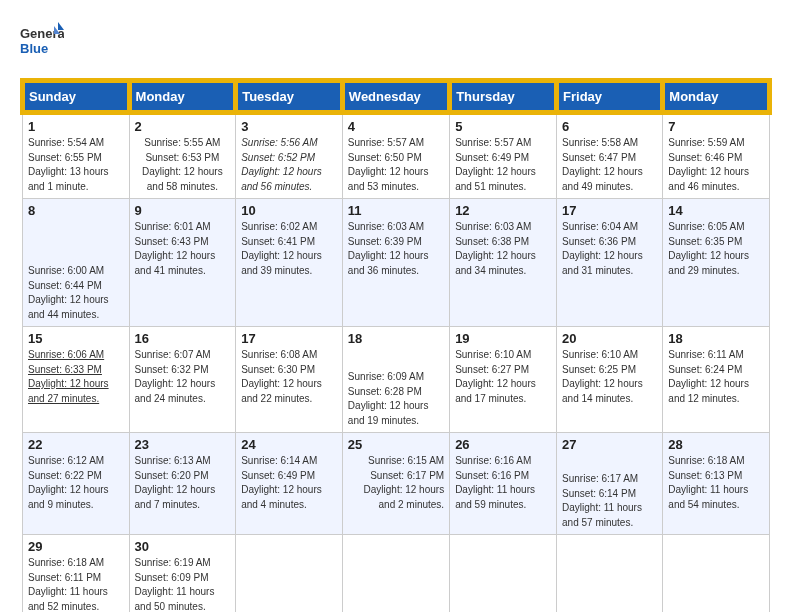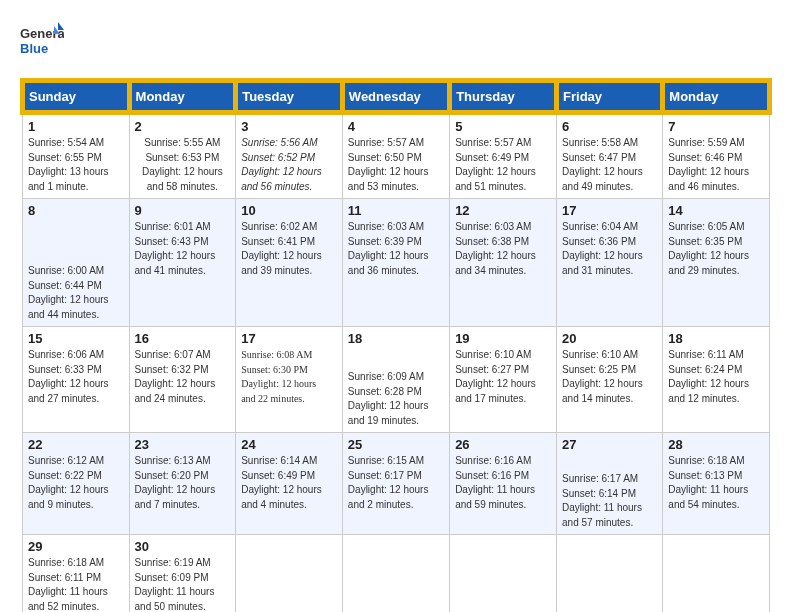--- a/index.html
+++ b/index.html
@@ -206,35 +206,35 @@
           <span class="day-num">14</span>
           <div class="day-info" style="white-space: pre-line;">Sunrise: 6:05 AM
 Sunset: 6:35 PM
 Daylight: 12 hours
 and 29 minutes.</div>
         </td>
       </tr>
       <tr>
         <td>
           <span class="day-num">15</span>
-          <div class="day-info" style="white-space: pre-line;">Sunrise: 6:06 AM
+          <div class="day-info" style="white-space: pre-line; text-decoration: underline;">Sunrise: 6:06 AM
 Sunset: 6:33 PM
 Daylight: 12 hours
 and 27 minutes.</div>
         </td>
         <td>
           <span class="day-num">16</span>
           <div class="day-info" style="white-space: pre-line;">Sunrise: 6:07 AM
 Sunset: 6:32 PM
 Daylight: 12 hours
 and 24 minutes.</div>
         </td>
         <td>
           <span class="day-num">17</span>
-          <div class="day-info" style="white-space: pre-line; font-family: Liberation Serif, serif;">Sunrise: 6:08 AM
+          <div class="day-info" style="white-space: pre-line;">Sunrise: 6:08 AM
 Sunset: 6:30 PM
 Daylight: 12 hours
 and 22 minutes.</div>
         </td>
         <td>
           <span class="day-num">18</span>
           <div class="day-info" style="white-space: pre-line; margin-top: 24px;">Sunrise: 6:09 AM
 Sunset: 6:28 PM
 Daylight: 12 hours
 and 19 minutes.</div>
@@ -278,21 +278,21 @@
         </td>
         <td>
           <span class="day-num">24</span>
           <div class="day-info" style="white-space: pre-line;">Sunrise: 6:14 AM
 Sunset: 6:49 PM
 Daylight: 12 hours
 and 4 minutes.</div>
         </td>
         <td>
           <span class="day-num">25</span>
-          <div class="day-info" style="white-space: pre-line;">Sunrise: 6:15 AM
+          <div class="day-info" style="white-space: pre-line; text-align: right;">Sunrise: 6:15 AM
 Sunset: 6:17 PM
 Daylight: 12 hours
 and 2 minutes.</div>
         </td>
         <td>
           <span class="day-num">26</span>
           <div class="day-info" style="white-space: pre-line;">Sunrise: 6:16 AM
 Sunset: 6:16 PM
 Daylight: 11 hours
 and 59 minutes.</div>

